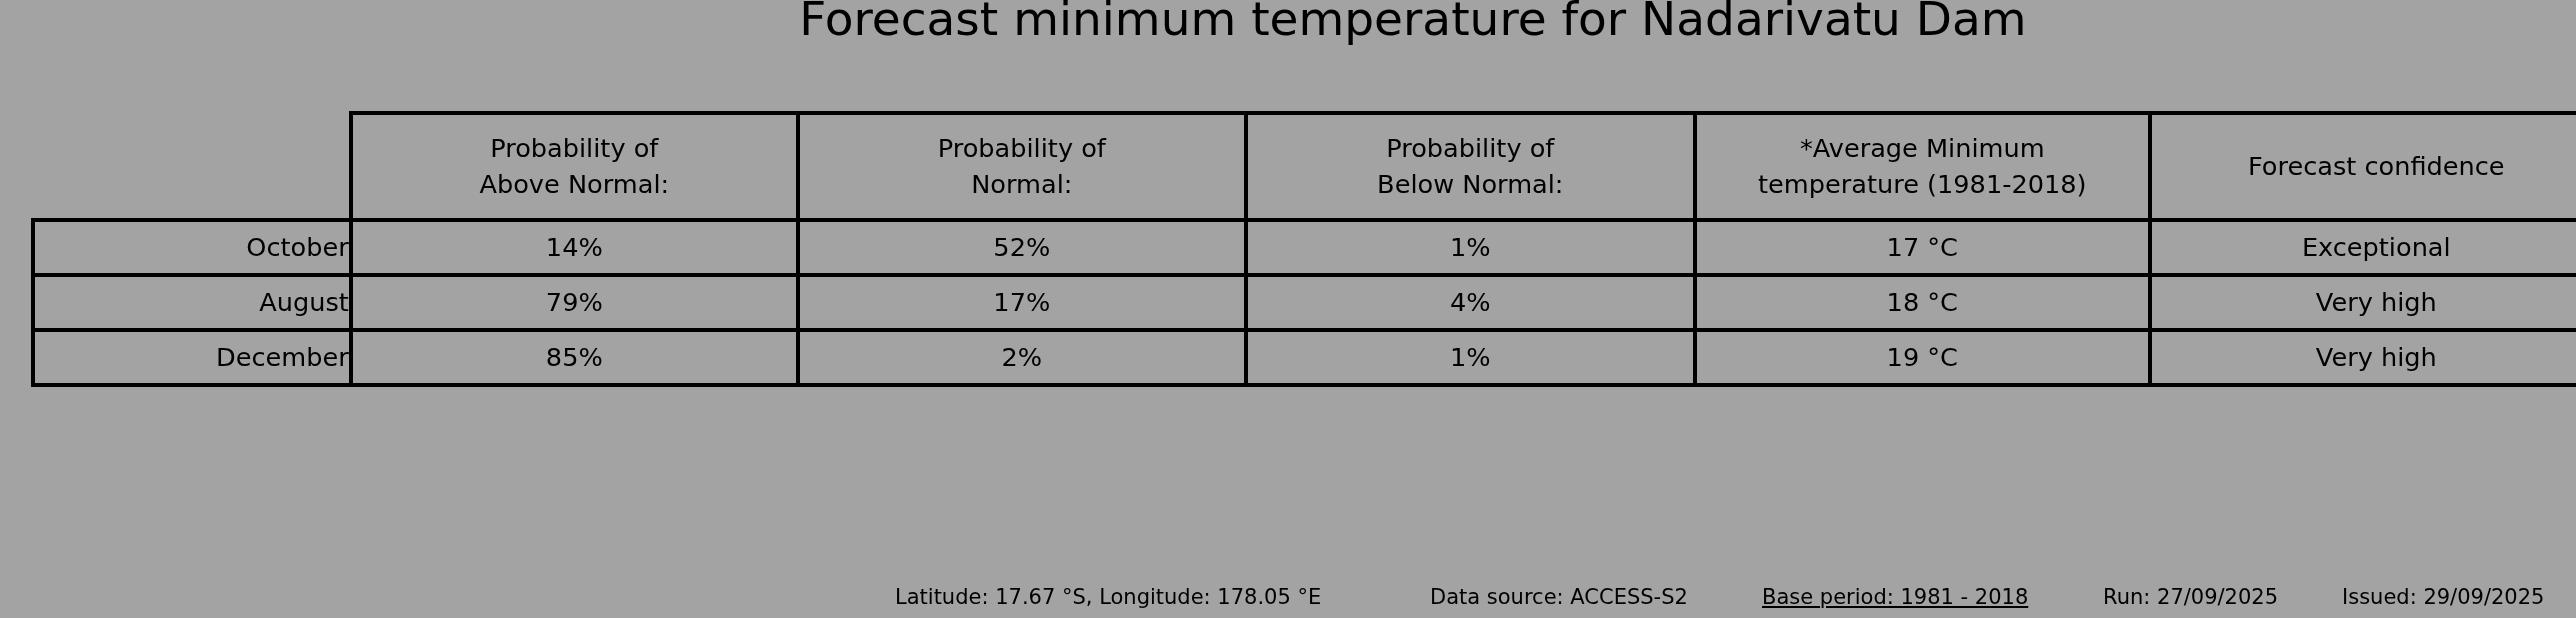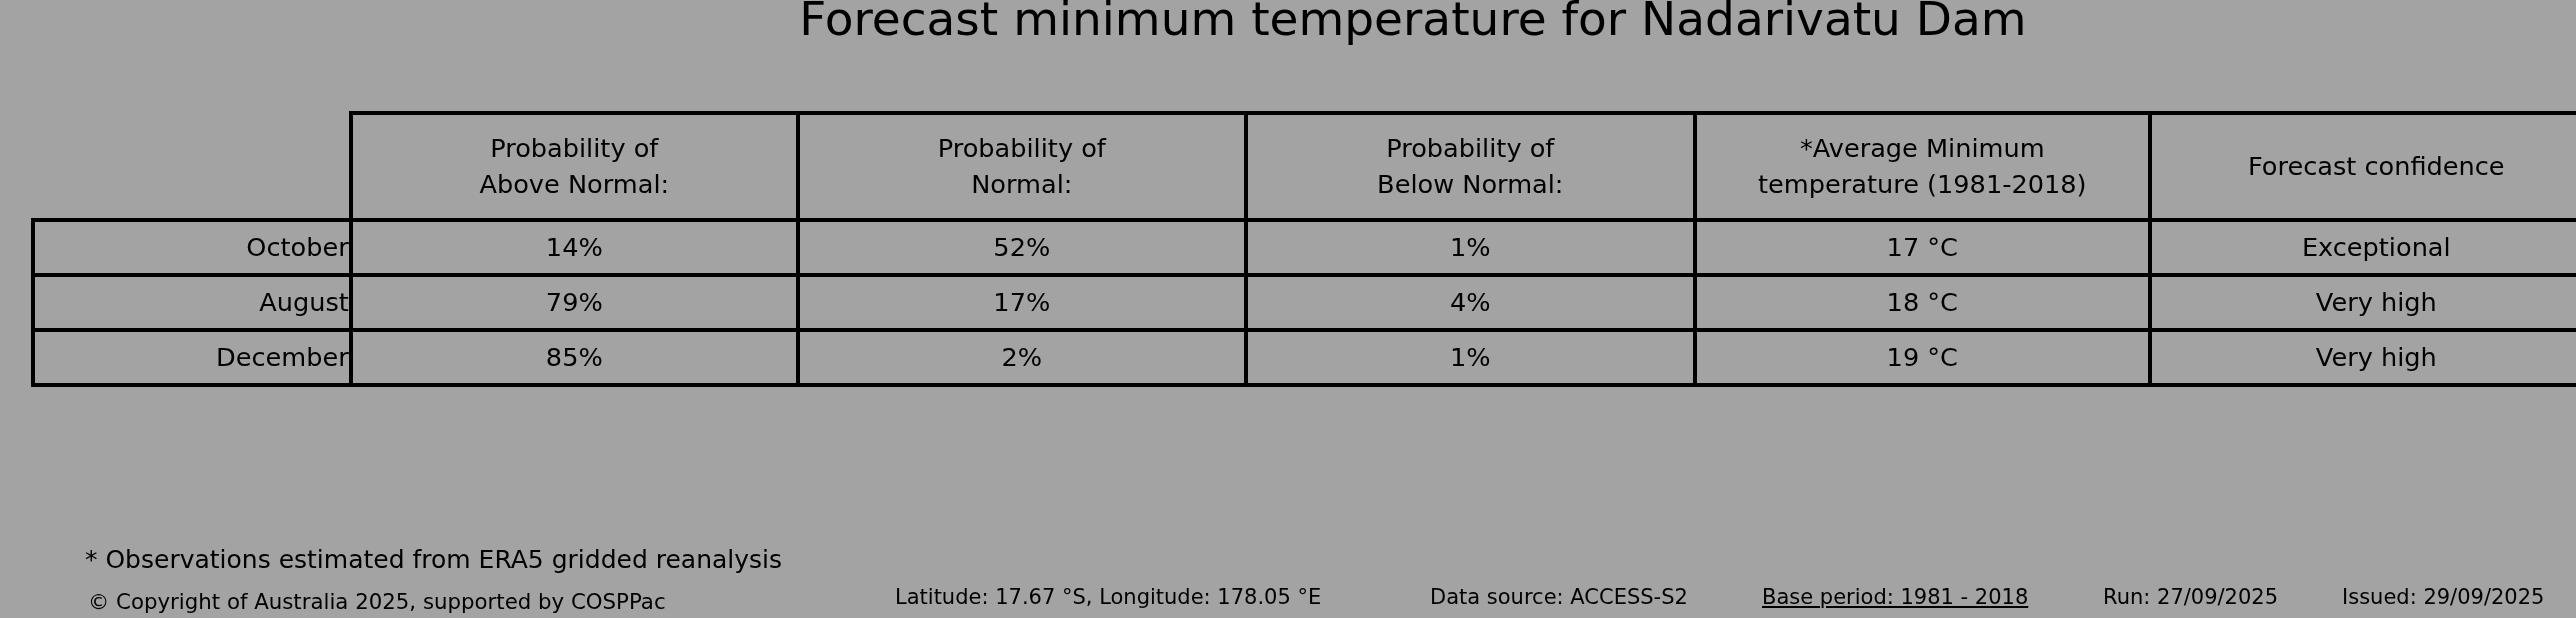--- a/index.html
+++ b/index.html
@@ -118,23 +118,21 @@
         <td class="period">December</td>
         <td>85%</td>
         <td>2%</td>
         <td>1%</td>
         <td>19 °C</td>
         <td>Very high</td>
       </tr>
     </tbody>
   </table>
 
-  <div class="footnote">* Observations estimated from ERA5 gridded reanalysis</div>
 
-  <div class="footer-item copyright">© Copyright of Australia 2025, supported by COSPPac</div>
   <div class="footer-item loc">Latitude: 17.67 °S, Longitude: 178.05 °E</div>
   <div class="footer-item src">Data source: ACCESS-S2</div>
   <div class="footer-item base">Base period: 1981 - 2018</div>
   <div class="footer-item run">Run: 27/09/2025</div>
   <div class="footer-item issued">Issued: 29/09/2025</div>
 
 </div>
 
 
 </body></html>

